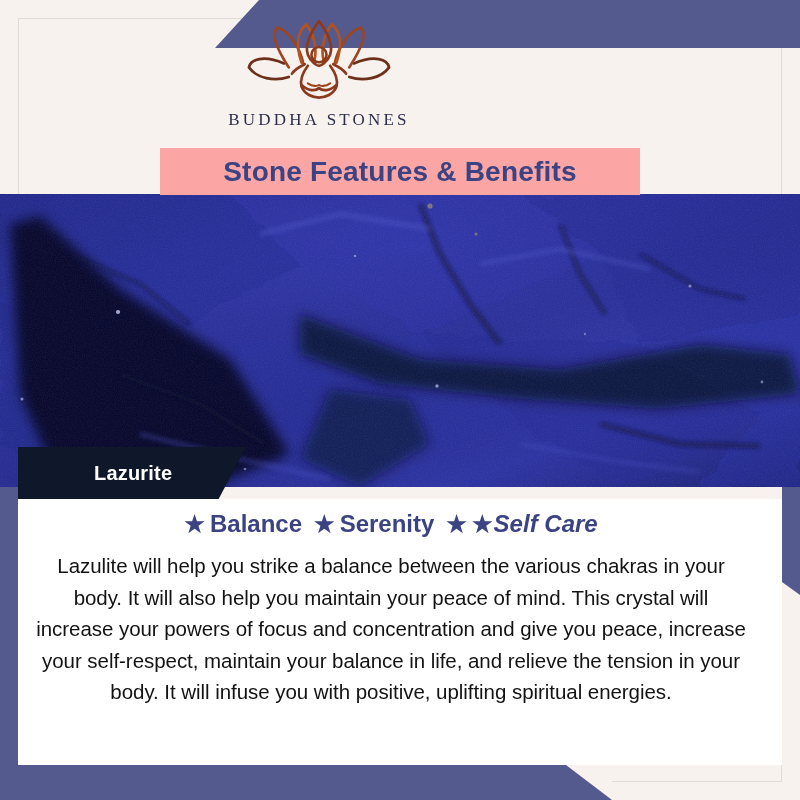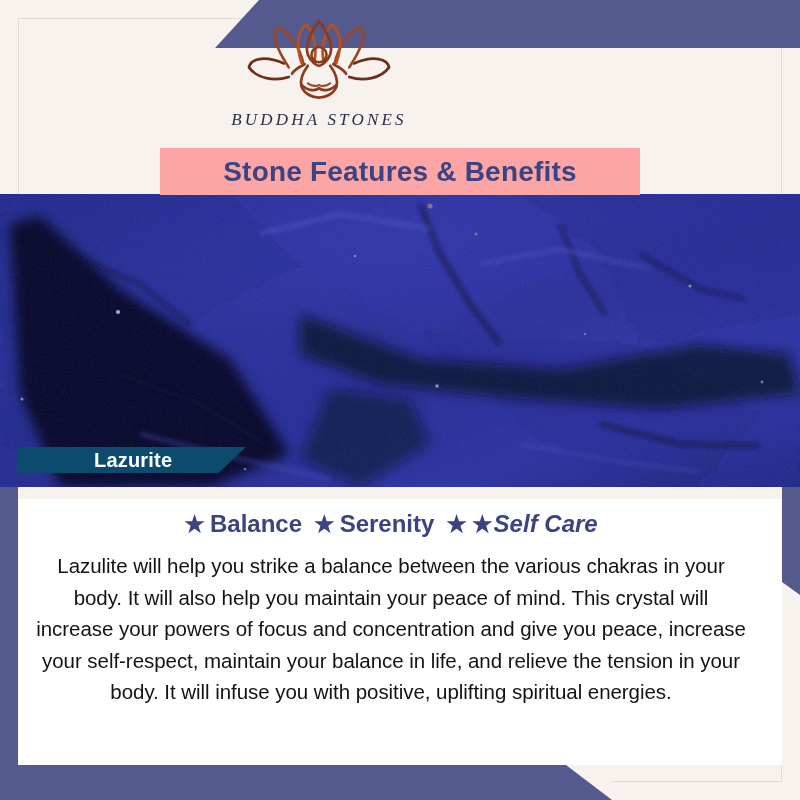--- a/index.html
+++ b/index.html
@@ -49,21 +49,21 @@
   .band-right {
     left:764px; top:487px; width:36px; height:108px;
     clip-path:polygon(0 0, 100% 0, 100% 100%, 0 76%);
   }
 
   
   .logo-zone {
     position:absolute;
     left:0; top:0; width:638px; height:148px;
     display:flex; flex-direction:column;
-    align-items:center; justify-content:center;font-style:italic;
+    align-items:center; justify-content:center;
   }
   .logo-mark { width:160px; height:86px; display:block; }
   .logo-word {
     margin-top:6px;
     font-family:"Liberation Serif", serif;
     font-size:17px;
     letter-spacing:3.2px;
     color:#2b2f4a;
     font-weight:400;
   }
@@ -89,22 +89,22 @@
     position:absolute;
     left:0; top:194px; width:800px; height:293px;
     overflow:hidden;
     background:#1a1f6e;
   }
   .stone-photo svg { display:block; width:800px; height:293px; }
 
   
   .stone-tag {
     position:absolute;
-    left:18px; top:447px; width:228px; height:26px;
-    background:#0c4a6e;
+    left:18px; top:447px; width:228px; height:52px;
+    background:#0f172a;
     clip-path:polygon(0 0, 100% 0, 88% 100%, 0 100%);
     display:flex; align-items:center;
     z-index:6;
   }
   .stone-tag span {
     color:#ffffff;
     font-size:20px;
     font-weight:bold;
     margin-left:76px;
     letter-spacing:.2px;

